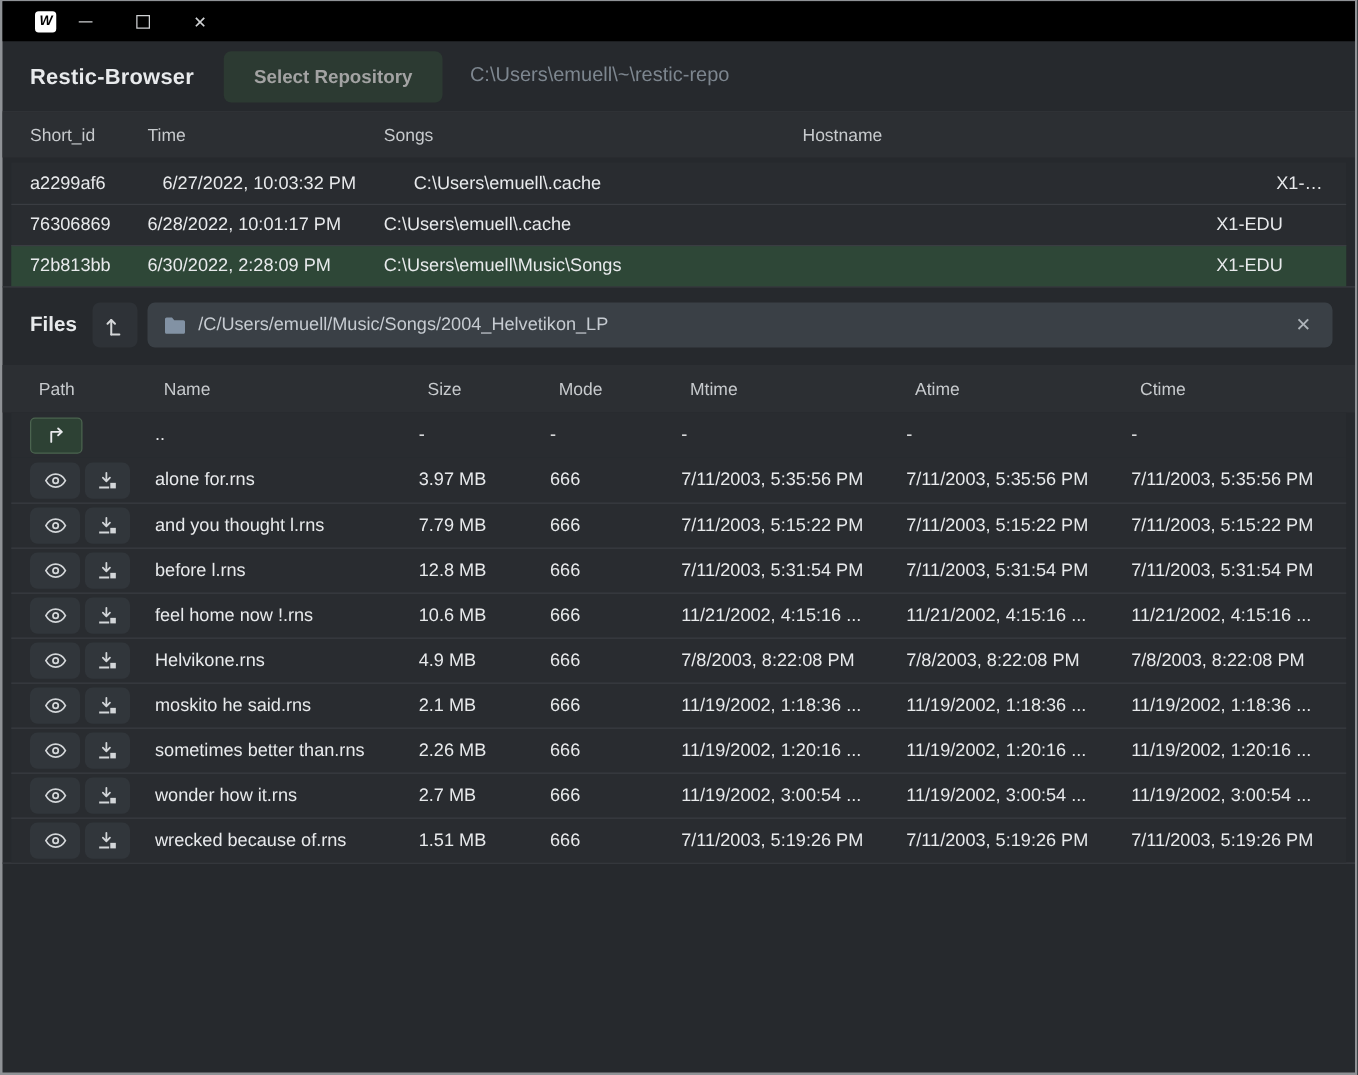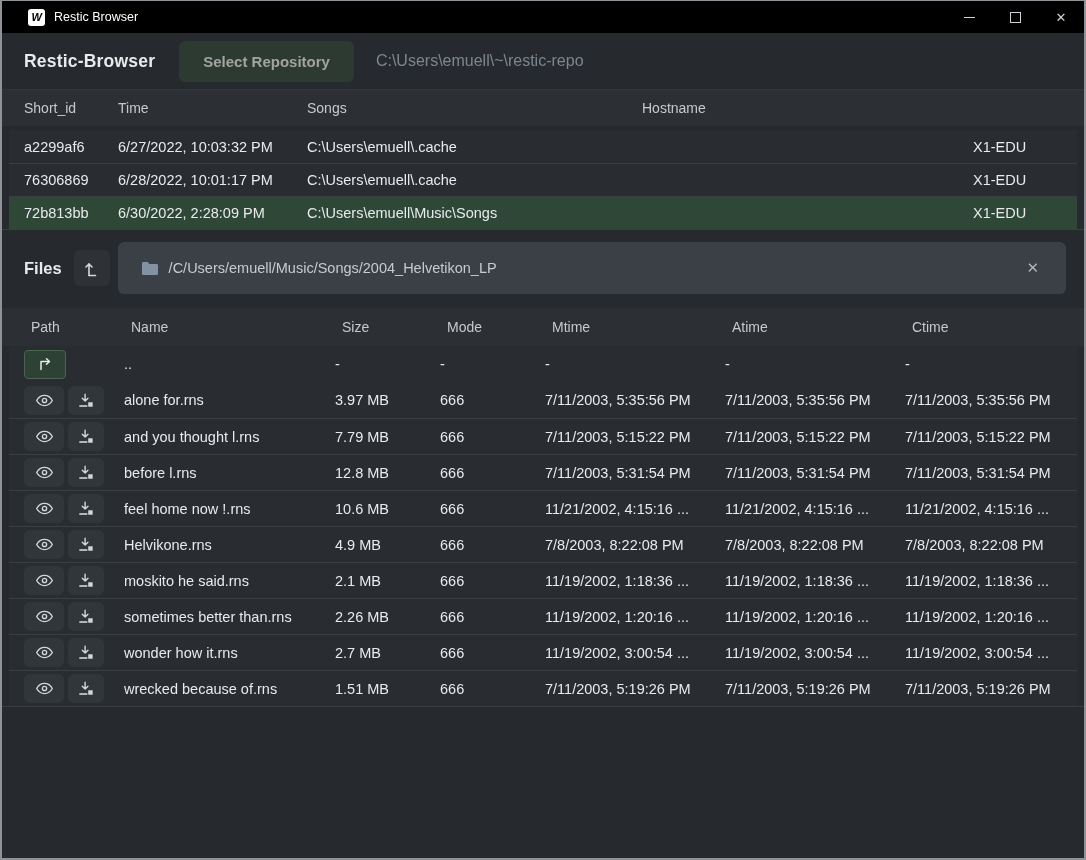--- a/index.html
+++ b/index.html
@@ -32,29 +32,29 @@
 
   
   .section-head{padding:21px 22px 17px;font-size:16.5px;font-weight:bold;}
 
   
   .thead{background:var(--header-bg);color:var(--txt-dim);font-size:14px;}
   .snap-grid{display:grid;grid-template-columns:94px 189px 335px 331px 1fr;align-items:center;}
   .thead.snap-grid{height:36px;padding-left:22px;}
   .snap-row{height:33px;margin:0 7px;padding-left:15px;border-top:1px solid var(--sep);
     font-size:14.5px;background:var(--row-bg);cursor:default;}
-  .snap-row:first-of-type{border-top:none;margin-top:4px;}
+  .snap-row:first-of-type{border-top:none;margin-top:4px;gap:12px;}
   .snap-row.selected{background:var(--green-sel);}
   .snap-body{border-bottom:1px solid var(--sep);}
 
   .files-bar{display:flex;align-items:center;padding:12px 18px 10px 22px;}
   .files-label{font-size:16.5px;font-weight:bold;margin-right:12px;}
   .up-root-btn{width:36px;height:36px;border-radius:6px;background:#2e3237;border:none;cursor:pointer;
     display:flex;align-items:center;justify-content:center;margin-right:8px;}
-  .path-bar{flex:1;height:52px;background:var(--bar);border-radius:6px;display:flex;align-items:center;padding:0 23px;}
+  .path-bar{flex:1;height:36px;background:var(--bar);border-radius:6px;display:flex;align-items:center;padding:0 13px;}
   .path-bar .folder{margin-right:10px;display:flex;}
   .path-text{flex:1;font-size:14.5px;color:#c6cbd1;}
   .clear-btn{background:none;border:none;color:#aeb4ba;font-size:15px;cursor:pointer;padding:2px 4px;font-family:inherit;}
 
   .file-grid{display:grid;grid-template-columns:100px 211px 105px 105px 180px 180px 1fr;align-items:center;}
   .thead.file-grid{height:38px;padding-left:29px;margin-top:4px;}
   .file-row{height:36px;margin:0 7px;padding-left:15px;border-top:1px solid var(--sep);
     font-size:14.5px;background:var(--row-bg);cursor:default;}
   .file-row:first-of-type{border-top:none;}
   .file-body{border-bottom:1px solid var(--sep);}
@@ -68,21 +68,20 @@
     border:1px solid #4b644f;cursor:pointer;display:flex;align-items:center;justify-content:center;}
   svg{display:block;}
 </style>
 </head>
 <body>
 
 <div class="window">
 
   <div class="titlebar">
     <div class="app-icon">W</div>
-    <div class="title">Restic Browser</div>
     <div class="win-btn">
         <span class="min-glyph"></span>
       </div>
     <div class="win-btn">
         <span class="max-glyph"></span>
       </div>
     <div class="win-btn">
         <span>✕</span>
       </div>
   </div>

